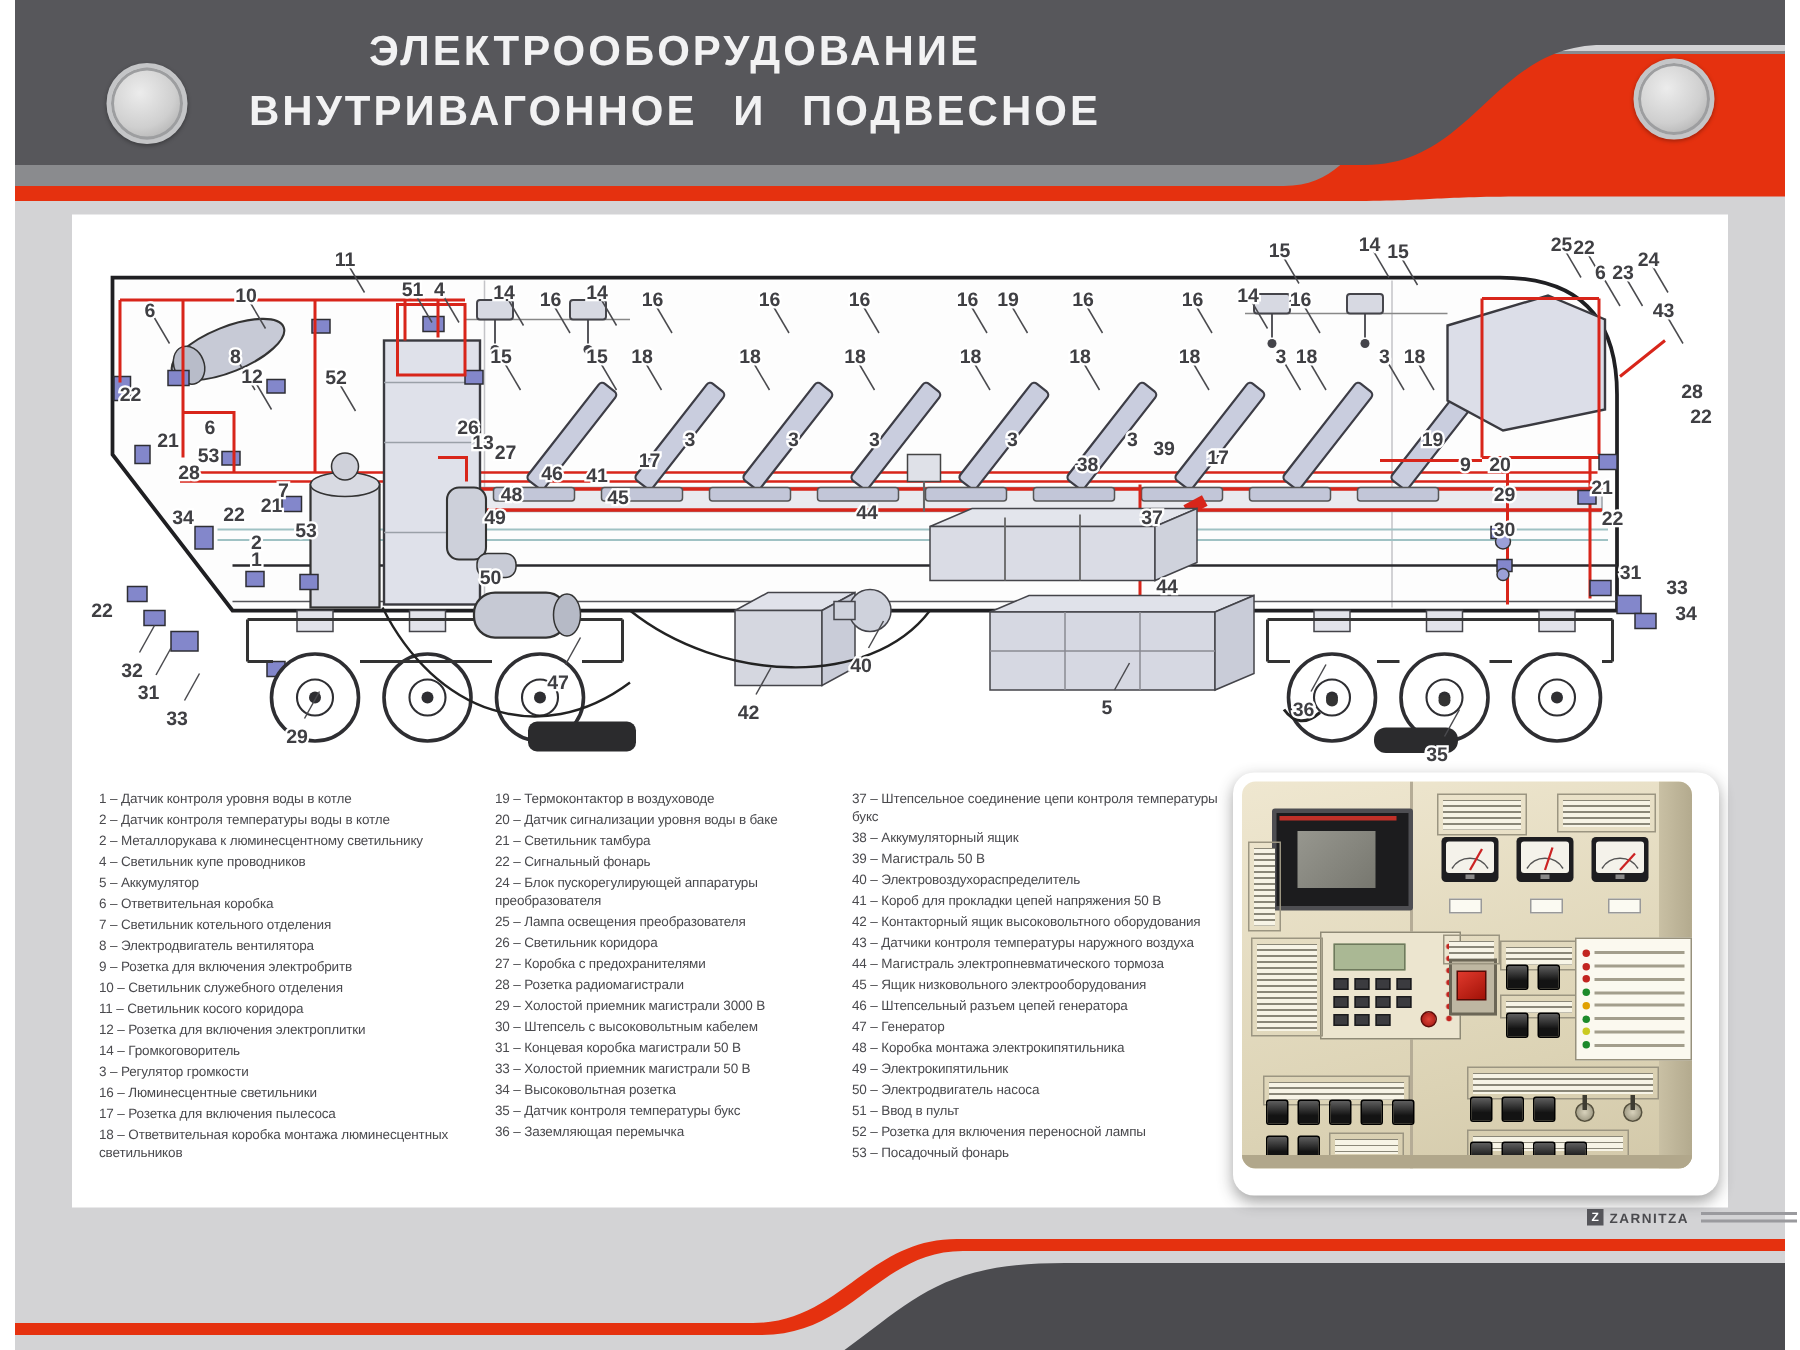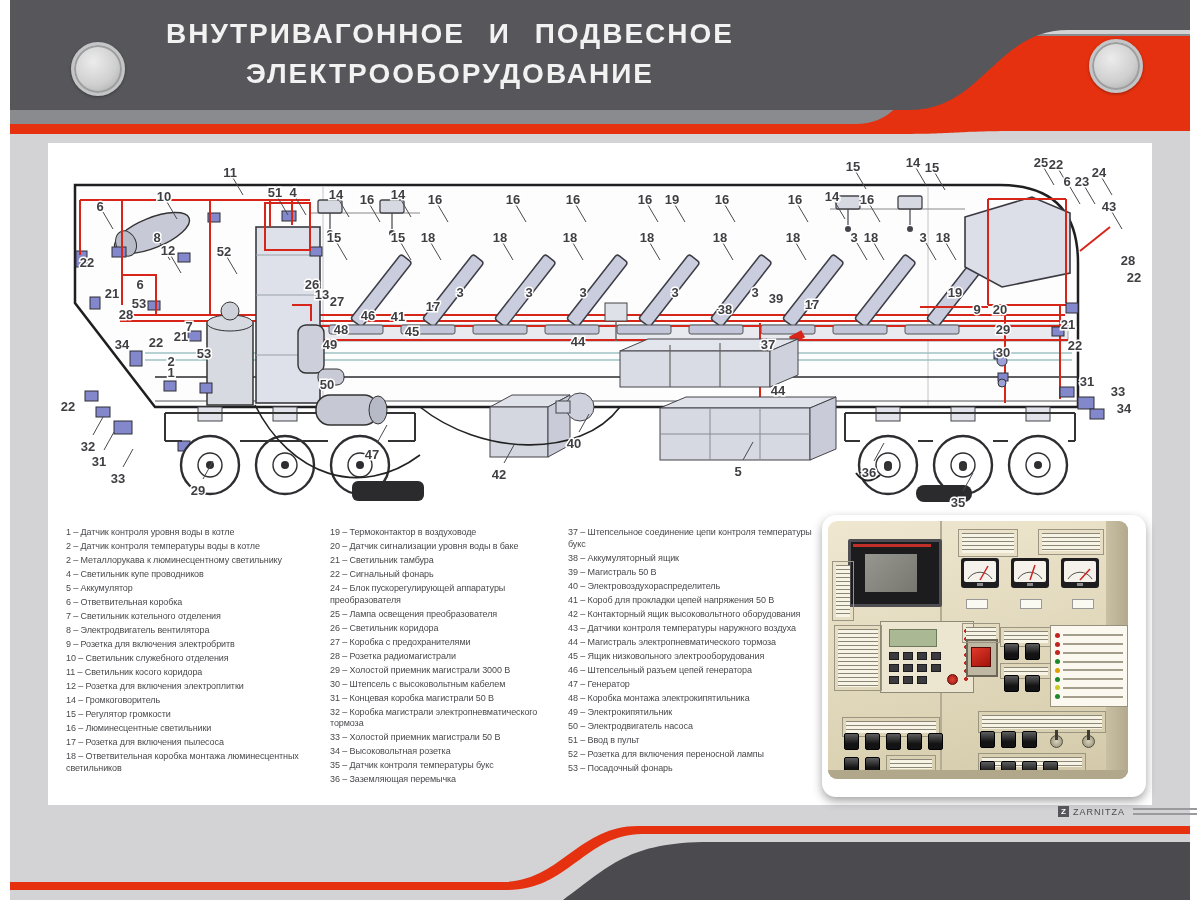--- a/index.html
+++ b/index.html
@@ -53,40 +53,40 @@
   .ind-row{display:flex;align-items:center;gap:3px;}
   .ind-row i{width:5px;height:5px;border-radius:50%;flex:0 0 auto;}
   .ind-row b{flex:1;height:2px;background:#a39e8c;}
   .ph-tog{position:absolute;width:11px;height:11px;border-radius:50%;
           background:radial-gradient(#d8d2bc,#8f8a74);border:1px solid #55503e;}
   .ph-tog:after{content:"";position:absolute;left:4px;top:-6px;width:3px;height:10px;background:#3e3c32;}
   
   .brandbox{position:absolute;left:1048px;top:806px;display:flex;align-items:center;gap:4px;}
   .brand-z{width:11px;height:11px;background:#55555a;color:#fff;font-size:8px;font-weight:bold;
            display:flex;align-items:center;justify-content:center;}
-  .brand-name{font-size:9px;font-weight:normal;color:#4a4a4e;letter-spacing:1px;}
+  .brand-name{font-size:9px;font-weight:bold;color:#4a4a4e;letter-spacing:1px;}
   .brand-lines{display:flex;flex-direction:column;gap:3px;margin-left:4px;}
   .brand-lines span{display:block;width:64px;height:2px;background:#9a9a9e;}
 </style>
 </head>
 <body>
 
 <div class="poster">
 
   <svg class="hdr-svg" width="1180" height="145">
     <path fill="#8a8b8e" d="M0,108 H885 C950,108 966,34 1034,34 H1180 V50 H1042 C976,50 960,124 893,124 H0 Z"></path>
     <path fill="#e5310f" d="M0,124 H846 C912,124 898,36 980,36 H1180 V131 H1012 C940,131 952,134 884,134 H0 Z"></path>
     <path fill="#57575b" d="M0,0 H1180 V30 H1058 C986,30 972,110 900,110 H0 Z"></path>
   </svg>
   <div class="bolt" style="left:61px;top:42px;"></div>
   <div class="bolt" style="left:1079px;top:39px;"></div>
 
   <div class="title-box">
+    <div class="title-line">ЭЛЕКТРООБОРУДОВАНИЕ</div>
     <div class="title-line">ВНУТРИВАГОННОЕ И ПОДВЕСНОЕ</div>
-    <div class="title-line">ЭЛЕКТРООБОРУДОВАНИЕ</div>
   </div>
 
   <div class="panel">
 
     <svg class="diagram" width="1080" height="360" viewBox="0 0 1080 360">
       <defs>
         <g id="lamp">
           <rect x="-7" y="-82" width="14" height="82" rx="3" transform="rotate(38)" fill="#c9cdde" stroke="#3d3d46" stroke-width="1.5"></rect>
           <rect x="-27" y="2" width="54" height="9" rx="2" fill="#c2c6d8" stroke="#555" stroke-width="1"></rect>
         </g>
@@ -396,39 +396,38 @@
         <div class="legend-item">4 – Светильник купе проводников</div>
         <div class="legend-item">5 – Аккумулятор</div>
         <div class="legend-item">6 – Ответвительная коробка</div>
         <div class="legend-item">7 – Светильник котельного отделения</div>
         <div class="legend-item">8 – Электродвигатель вентилятора</div>
         <div class="legend-item">9 – Розетка для включения электробритв</div>
         <div class="legend-item">10 – Светильник служебного отделения</div>
         <div class="legend-item">11 – Светильник косого коридора</div>
         <div class="legend-item">12 – Розетка для включения электроплитки</div>
         <div class="legend-item">14 – Громкоговоритель</div>
-        <div class="legend-item">15 – Регулятор громкости</div>
+        <div class="legend-item">3 – Регулятор громкости</div>
         <div class="legend-item">16 – Люминесцентные светильники</div>
         <div class="legend-item">17 – Розетка для включения пылесоса</div>
         <div class="legend-item">18 – Ответвительная коробка монтажа люминесцентных светильников</div>
       </div>
     <div class="legend-col lc1">
         <div class="legend-item">19 – Термоконтактор в воздуховоде</div>
         <div class="legend-item">20 – Датчик сигнализации уровня воды в баке</div>
         <div class="legend-item">21 – Светильник тамбура</div>
         <div class="legend-item">22 – Сигнальный фонарь</div>
         <div class="legend-item">24 – Блок пускорегулирующей аппаратуры преобразователя</div>
         <div class="legend-item">25 – Лампа освещения преобразователя</div>
         <div class="legend-item">26 – Светильник коридора</div>
         <div class="legend-item">27 – Коробка с предохранителями</div>
         <div class="legend-item">28 – Розетка радиомагистрали</div>
         <div class="legend-item">29 – Холостой приемник магистрали 3000 В</div>
         <div class="legend-item">30 – Штепсель с высоковольтным кабелем</div>
         <div class="legend-item">31 – Концевая коробка магистрали 50 В</div>
-        <div class="legend-item">32 – Коробка магистрали электропневматического тормоза</div>
         <div class="legend-item">33 – Холостой приемник магистрали 50 В</div>
         <div class="legend-item">34 – Высоковольтная розетка</div>
         <div class="legend-item">35 – Датчик контроля температуры букс</div>
         <div class="legend-item">36 – Заземляющая перемычка</div>
       </div>
     <div class="legend-col lc2">
         <div class="legend-item">37 – Штепсельное соединение цепи контроля температуры букс</div>
         <div class="legend-item">38 – Аккумуляторный ящик</div>
         <div class="legend-item">39 – Магистраль 50 В</div>
         <div class="legend-item">40 – Электровоздухораспределитель</div>

